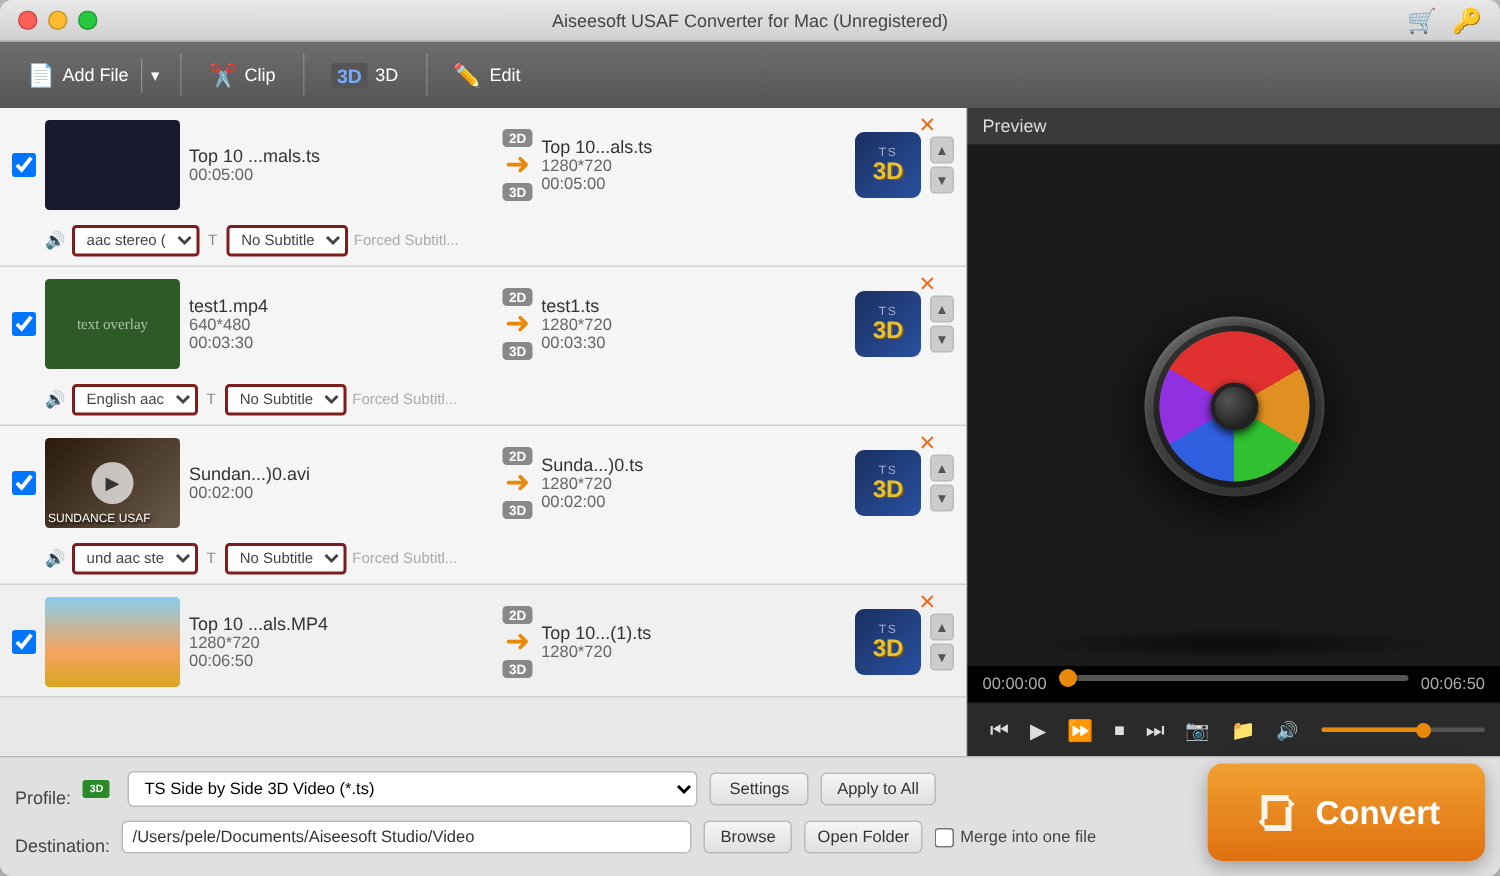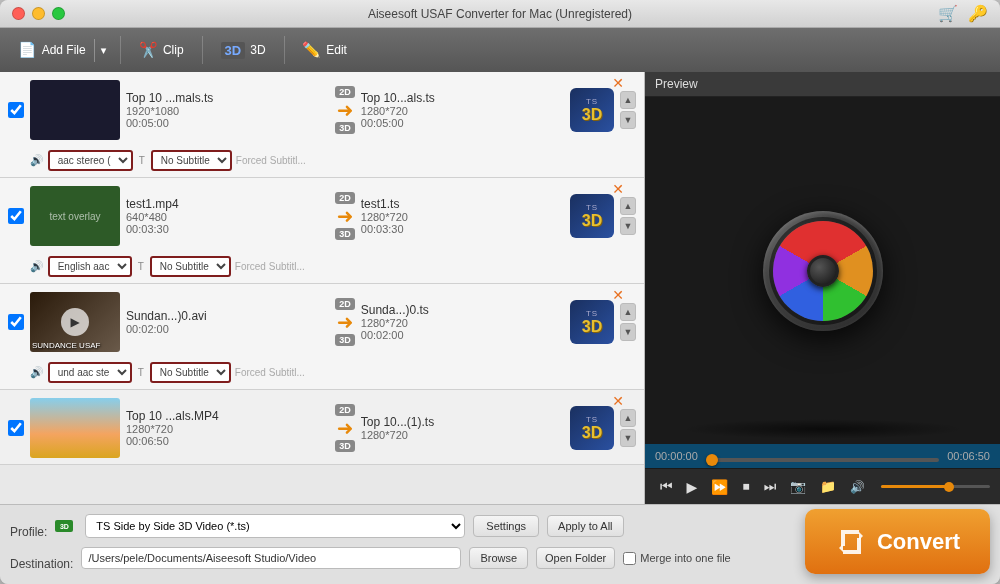--- a/index.html
+++ b/index.html
@@ -115,21 +115,21 @@
       padding-bottom: 6px;
     }
     .file-checkbox {
       width: 16px; height: 16px; cursor: pointer; flex-shrink: 0;
     }
     .file-thumb {
       width: 90px; height: 60px; object-fit: cover; border-radius: 3px; flex-shrink: 0;
       background: #333; overflow: hidden; position: relative;
     }
     .thumb-dark { background: #1a1a2e; width: 100%; height: 100%; }
-    .thumb-green { background: #2d5a27; width: 100%; height: 100%; display: flex; align-items: center; justify-content: center; }
+    .thumb-green { background: #2d5a27; width: 100%; height: 100%; display: flex; align-items: center; justify-content: center; font-family: Liberation Serif, serif; }
     .thumb-video { background: linear-gradient(135deg, #2a1a0a 0%, #4a3a2a 50%, #6a5a4a 100%); width: 100%; height: 100%; display: flex; align-items: center; justify-content: center; }
     .thumb-beach { background: linear-gradient(180deg, #87ceeb 0%, #f4a460 60%, #daa520 100%); width: 100%; height: 100%; }
     .play-circle {
       width: 28px; height: 28px; border-radius: 50%; background: rgba(255,255,255,0.7);
       display: flex; align-items: center; justify-content: center; font-size: 12px; color: #333;
     }
     .file-info-left {
       flex: 1;
       min-width: 0;
     }
@@ -265,23 +265,23 @@
       position: absolute;
       bottom: 5px;
       width: 80%;
       height: 20px;
       background: radial-gradient(ellipse, rgba(0,0,0,0.6) 0%, transparent 70%);
     }
 
     
     .timeline-bar {
       padding: 6px 10px;
-      background: #0c4a6e;
-      display: flex;
-      align-items: flex-end;
+      background: #000000;
+      display: flex;
+      align-items: flex-start;
       gap: 8px;
     }
     .time-label { color: #aaa; font-size: 11px; white-space: nowrap; }
     .progress-track {
       flex: 1;
       height: 4px;
       background: #555;
       border-radius: 2px;
       position: relative;
       cursor: pointer;
@@ -501,21 +501,20 @@
 
       <div class="file-item">
         <span class="item-close">✕</span>
         <div class="file-item-row1">
           <input type="checkbox" checked="" class="file-checkbox" style="">
           <div class="file-thumb">
             <div class="thumb-dark"></div>
           </div>
           <div class="file-info-left">
             <div class="file-name">Top 10 ...mals.ts</div>
-            <div class="file-meta">1920*1080</div>
             <div class="file-meta">00:05:00</div>
           </div>
           <div class="conversion-arrow">
             <span class="badge-2d">2D</span>
             <span class="arrow-right">➜</span>
             <span class="badge-3d-arrow">3D</span>
           </div>
           <div class="file-info-right">
             <div class="file-name">Top 10...als.ts</div>
             <div class="file-meta">1280*720</div>

